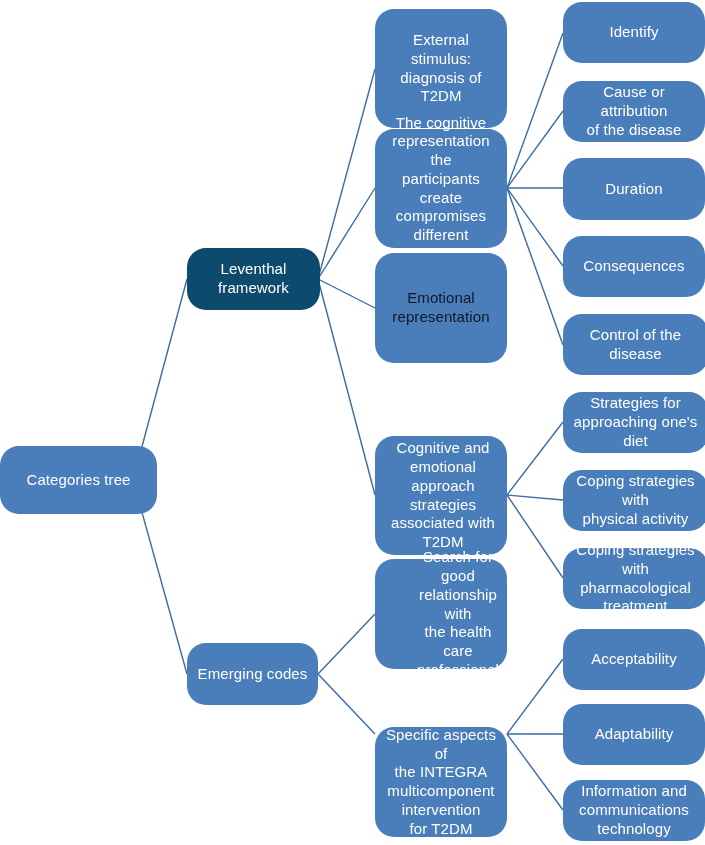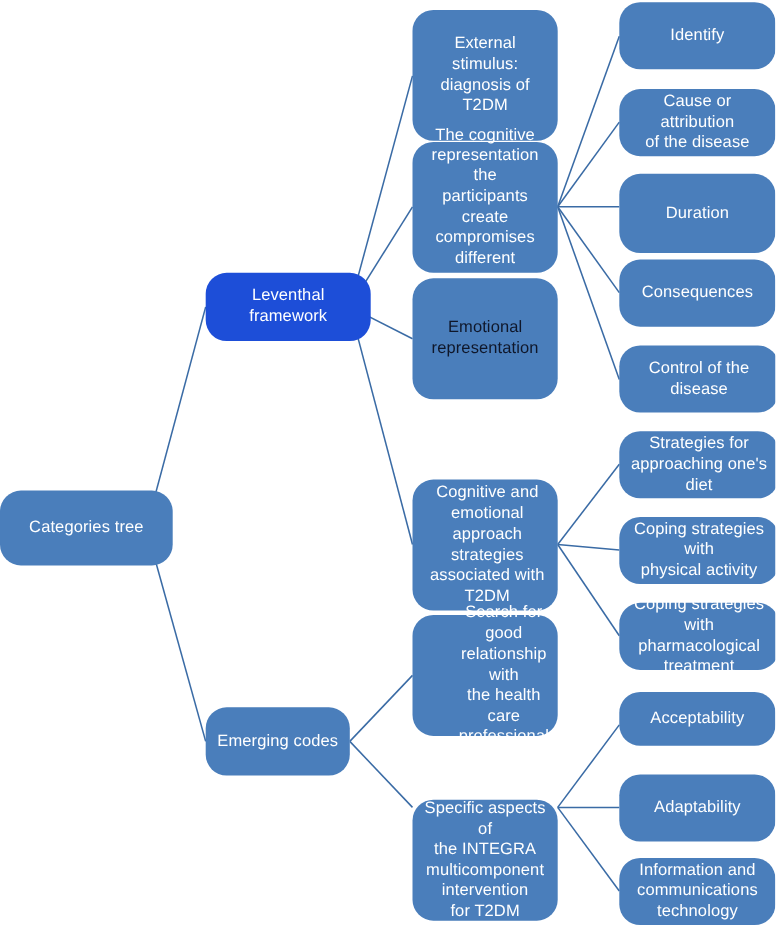--- a/index.html
+++ b/index.html
@@ -68,21 +68,21 @@
       <line x1="318" y1="674" x2="375" y2="614" stroke="#3a6ba5" stroke-width="1.4"></line>
       <line x1="318" y1="674" x2="375" y2="734" stroke="#3a6ba5" stroke-width="1.4"></line>
       <line x1="507" y1="734" x2="563" y2="659" stroke="#3a6ba5" stroke-width="1.4"></line>
       <line x1="507" y1="734" x2="563" y2="734" stroke="#3a6ba5" stroke-width="1.4"></line>
       <line x1="507" y1="734" x2="563" y2="810" stroke="#3a6ba5" stroke-width="1.4"></line>
     </svg>
   <div id="node-layer">
       <div class="node" style="left: 0px; top: 446px; width: 157px; height: 68px; background: rgb(74, 126, 187); color: rgb(255, 255, 255);">
         <span class="node-label">Categories tree</span>
       </div>
-      <div class="node" style="left: 187px; top: 248px; width: 150px; height: 62px; background: #1d4ed8; color: rgb(255, 255, 255);">
+      <div class="node" style="left: 187px; top: 248px; width: 133px; height: 62px; background: #0c4a6e; color: rgb(255, 255, 255);">
         <span class="node-label">Leventhal
 framework</span>
       </div>
       <div class="node" style="left: 187px; top: 643px; width: 131px; height: 62px; background: rgb(74, 126, 187); color: rgb(255, 255, 255);">
         <span class="node-label">Emerging codes</span>
       </div>
       <div class="node" style="left: 375px; top: 9px; width: 132px; height: 119px; background: rgb(74, 126, 187); color: rgb(255, 255, 255);">
         <span class="node-label">External stimulus:
 diagnosis of T2DM</span>
       </div>
@@ -118,21 +118,21 @@
 intervention
 for T2DM</span>
       </div>
       <div class="node" style="left: 563px; top: 2px; width: 142px; height: 61px; background: rgb(74, 126, 187); color: rgb(255, 255, 255);">
         <span class="node-label">Identify</span>
       </div>
       <div class="node" style="left: 563px; top: 81px; width: 142px; height: 61px; background: rgb(74, 126, 187); color: rgb(255, 255, 255);">
         <span class="node-label">Cause or attribution
 of the disease</span>
       </div>
-      <div class="node" style="left: 563px; top: 158px; width: 142px; height: 72px; background: rgb(74, 126, 187); color: rgb(255, 255, 255);">
+      <div class="node" style="left: 563px; top: 158px; width: 142px; height: 62px; background: rgb(74, 126, 187); color: rgb(255, 255, 255);">
         <span class="node-label">Duration</span>
       </div>
       <div class="node" style="left: 563px; top: 236px; width: 142px; height: 61px; background: rgb(74, 126, 187); color: rgb(255, 255, 255);">
         <span class="node-label">Consequences</span>
       </div>
       <div class="node" style="left: 563px; top: 314px; width: 145px; height: 61px; background: rgb(74, 126, 187); color: rgb(255, 255, 255);">
         <span class="node-label">Control of the disease</span>
       </div>
       <div class="node" style="left: 563px; top: 392px; width: 145px; height: 61px; background: rgb(74, 126, 187); color: rgb(255, 255, 255);">
         <span class="node-label">Strategies for
@@ -140,21 +140,21 @@
       </div>
       <div class="node" style="left: 563px; top: 470px; width: 145px; height: 61px; background: rgb(74, 126, 187); color: rgb(255, 255, 255);">
         <span class="node-label">Coping strategies with
 physical activity</span>
       </div>
       <div class="node" style="left: 563px; top: 548px; width: 145px; height: 61px; background: rgb(74, 126, 187); color: rgb(255, 255, 255);">
         <span class="node-label">Coping strategies with
 pharmacological
 treatment</span>
       </div>
-      <div class="node" style="left: 563px; top: 629px; width: 142px; height: 49px; background: rgb(74, 126, 187); color: rgb(255, 255, 255);">
+      <div class="node" style="left: 563px; top: 629px; width: 142px; height: 61px; background: rgb(74, 126, 187); color: rgb(255, 255, 255);">
         <span class="node-label">Acceptability</span>
       </div>
       <div class="node" style="left: 563px; top: 704px; width: 142px; height: 61px; background: rgb(74, 126, 187); color: rgb(255, 255, 255);">
         <span class="node-label">Adaptability</span>
       </div>
       <div class="node" style="left: 563px; top: 780px; width: 142px; height: 61px; background: rgb(74, 126, 187); color: rgb(255, 255, 255);">
         <span class="node-label">Information and
 communications
 technology</span>
       </div>

